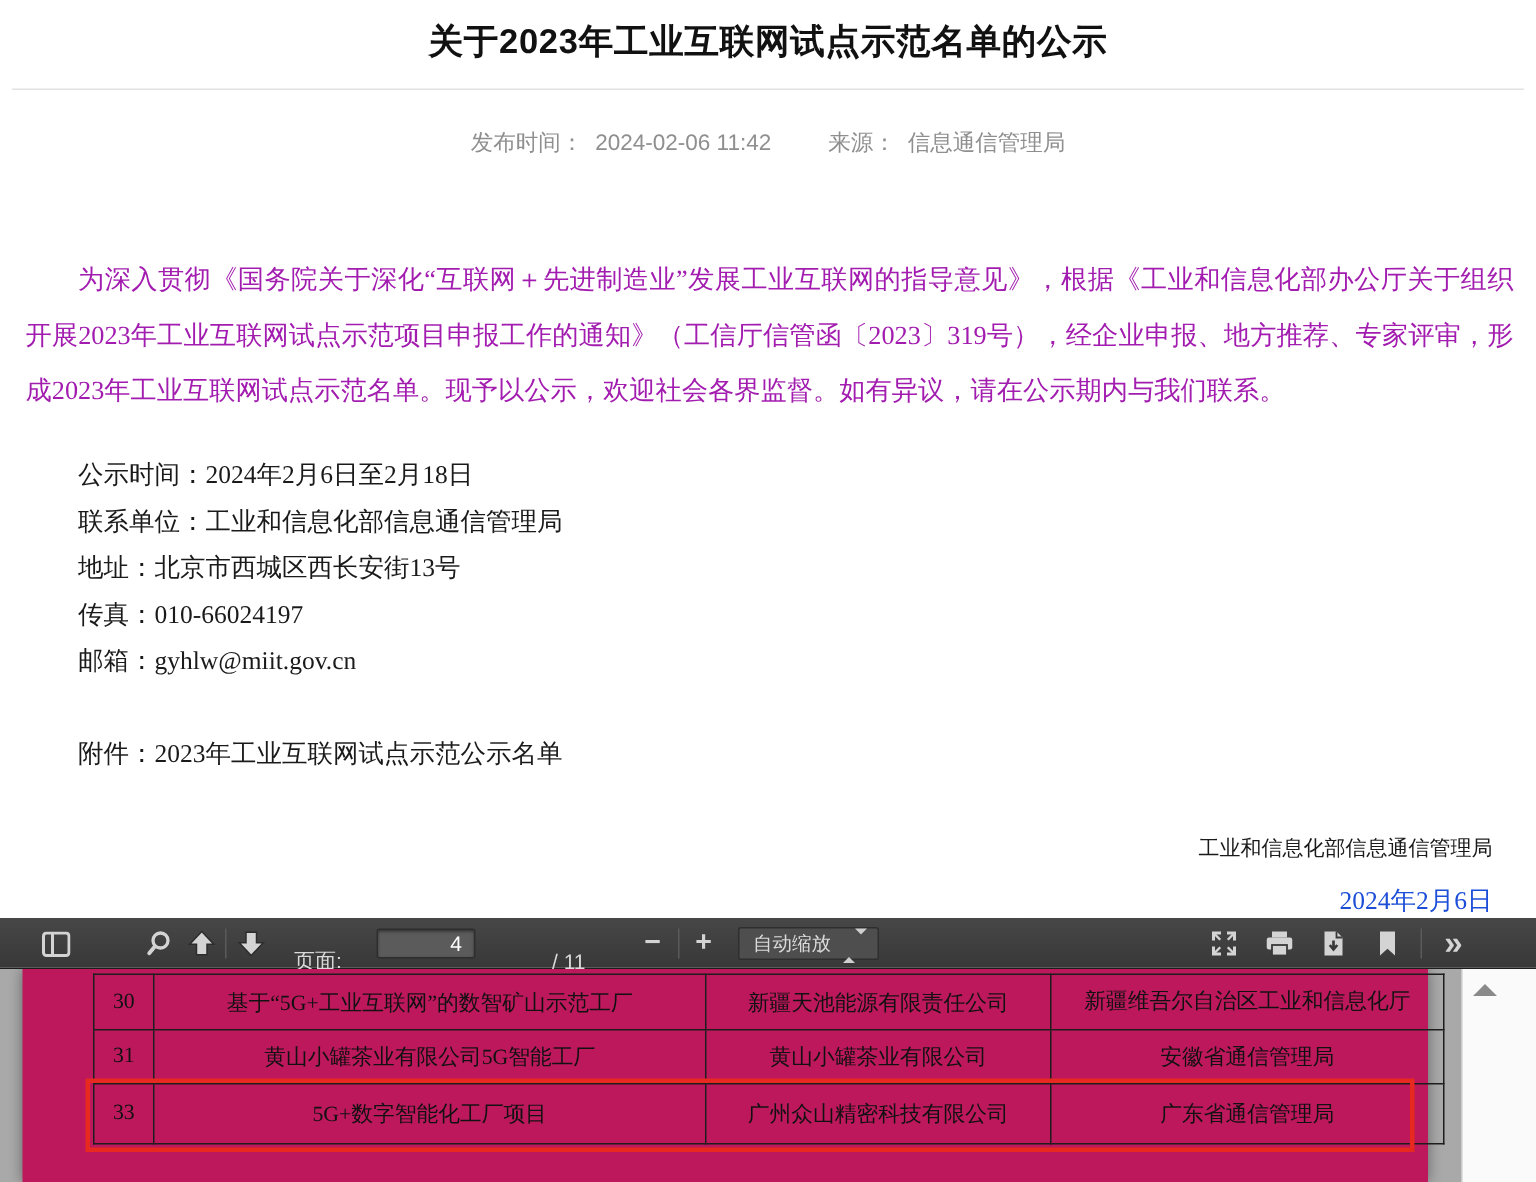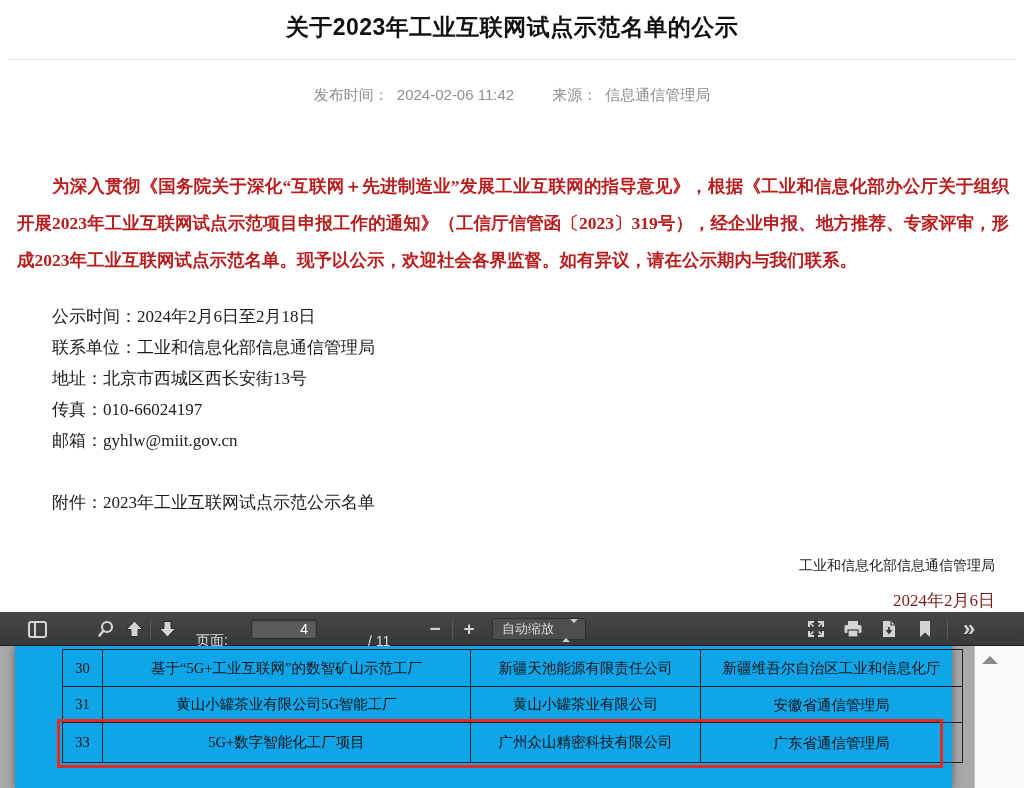--- a/index.html
+++ b/index.html
@@ -12,33 +12,33 @@
     font-size: 23px; font-weight: 700; color: #111; letter-spacing: 0.5px; }
   .separator { position: absolute; top: 59px; left: 8px; right: 8px; height: 0;
     border-top: 1px solid #e2e2e2; }
   .meta-line { position: absolute; top: 86px; left: 0; width: 100%; text-align: center;
     font-size: 15px; color: #8f8f8f; }
   .meta-line span { margin: 0 4px; }
   .meta-gap { display: inline-block; width: 22px; }
 
   .body-paragraph { position: absolute; top: 168px; left: 17px; right: 15px;
     font-family: "Liberation Serif", serif; font-size: 17.5px; line-height: 37px;
-    color: #b91c1c; text-indent: 2em; text-align: justify; font-weight: bold; }
+    color: #a21caf; text-indent: 2em; text-align: justify; }
 
   .details-block { position: absolute; top: 301px; left: 52px; right: 20px;
     font-family: "Liberation Serif", serif; font-size: 17px; color: #1a1a1a; }
   .details-block .detail-line { line-height: 31px; }
 
   .attachment-line { position: absolute; top: 491px; left: 52px;
     font-family: "Liberation Serif", serif; font-size: 17px; color: #1a1a1a; }
 
   .signature { position: absolute; top: 557px; right: 29px; text-align: right;
     font-family: "Liberation Serif", serif; font-size: 14px; color: #1a1a1a; }
   .signature-date { position: absolute; top: 589px; right: 29px; text-align: right;
-    font-family: "Liberation Serif", serif; font-size: 17px; color: #7f1d1d; }
+    font-family: "Liberation Serif", serif; font-size: 17px; color: #1d4ed8; }
 
   
   .pdf-viewer { position: absolute; left: 0; top: 612px; width: 1024px; height: 176px; }
 
   .pdf-toolbar { position: absolute; left: 0; top: 0; width: 100%; height: 34px;
     background: linear-gradient(#474747, #383838); border-bottom: 1px solid #1c1c1c; }
   .tb { position: absolute; top: 0; height: 34px; display: flex; align-items: center;
     justify-content: center; color: #d4d4d4; cursor: pointer; background: none; border: none; }
   .tb svg { display: block; }
   .tb-divider { position: absolute; top: 7px; width: 1px; height: 20px; background: #5a5a5a; }
@@ -55,21 +55,21 @@
   .select-arrows .up { width: 0; height: 0; border-left: 4px solid transparent;
     border-right: 4px solid transparent; border-bottom: 4px solid #cfcfcf; margin-bottom: 3px; }
   .select-arrows .down { width: 0; height: 0; border-left: 4px solid transparent;
     border-right: 4px solid transparent; border-top: 4px solid #cfcfcf; }
   .glyph-btn { font-size: 19px; font-weight: 700; color: #d4d4d4; }
 
   
   .viewer-body { position: absolute; left: 0; top: 34px; width: 1024px; height: 142px;
     background: #a9a9a9; overflow: hidden; }
   .pdf-page { position: absolute; left: 15px; top: 0; width: 937px; height: 142px;
-    background: #0ea5e9; box-shadow: 0 0 9px rgba(0,0,0,0.45); }
+    background: #be185d; box-shadow: 0 0 9px rgba(0,0,0,0.45); }
   .pdf-scrollbar { position: absolute; right: 0; top: 0; width: 50px; height: 142px;
     background: #fafafa; border-left: 1px solid #c8c8c8; }
   .scroll-up-arrow { position: absolute; left: 7px; top: 10px; width: 0; height: 0;
     border-left: 8px solid transparent; border-right: 8px solid transparent;
     border-bottom: 8px solid #8a8a8a; }
 
   table.pdf-table { position: absolute; left: 47px; top: 3px; width: 871px;
     border-collapse: collapse; table-layout: fixed;
     font-family: "Liberation Serif", serif; font-size: 14.5px; color: #111; }
   table.pdf-table td { border: 1px solid #1d1d1d; text-align: center;

